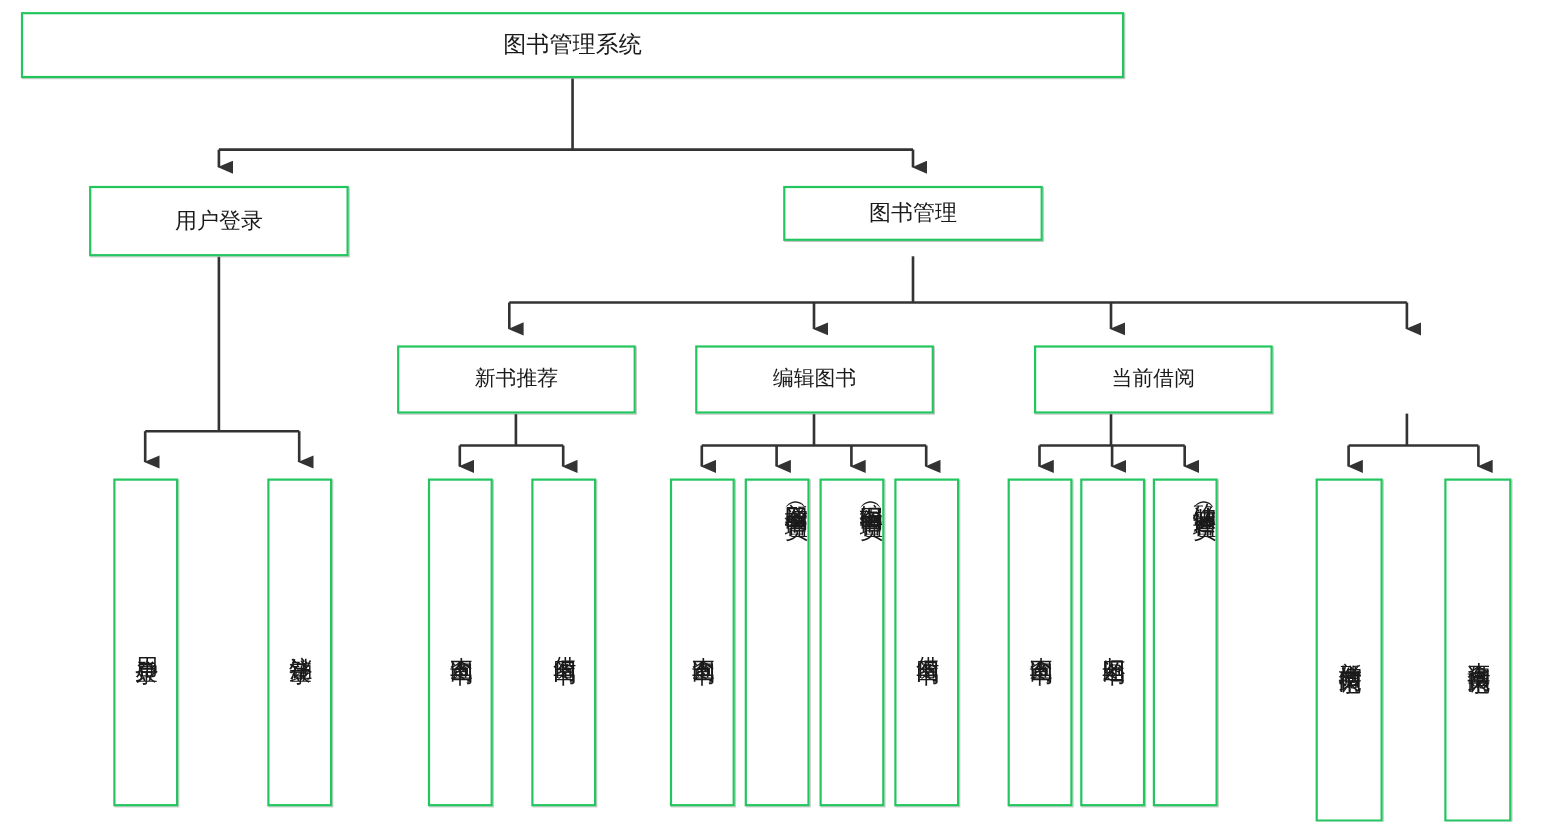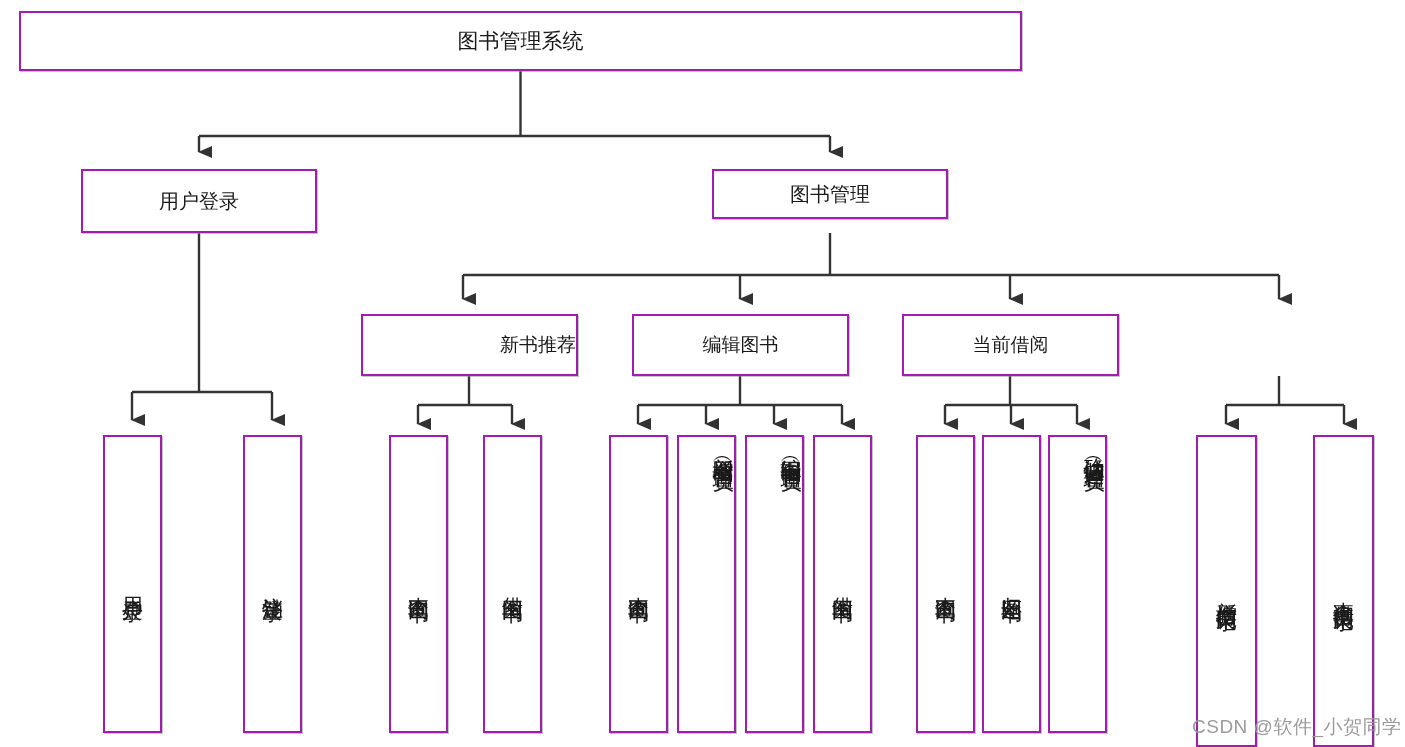--- a/index.html
+++ b/index.html
@@ -22,21 +22,21 @@
     position: absolute;
     left: 0;
     top: 0;
     width: 1405px;
     height: 747px;
     pointer-events: none;
   }
   .node {
     position: absolute;
     box-sizing: border-box;
-    border: 2px solid #a21caf;
+    border: 2px solid #22c55e;
     background: #ffffff;
     color: #1a1a1a;
     display: flex;
     align-items: center;
     justify-content: center;
     text-align: center;
     line-height: 1.05;
     box-shadow: 1px 1px 0 rgba(150,150,150,0.55);
   }
   .node.root {
@@ -131,27 +131,27 @@
     <span>图书管理系统</span>
   </div>
 
   <div class="node level2" style="left:81px; top:169px; width:236px; height:64px;">
     <span>用户登录</span>
   </div>
   <div class="node level2" style="left:712px; top:169px; width:236px; height:50px;">
     <span>图书管理</span>
   </div>
 
-  <div class="node level3" style="left:361px; top:314px; width:217px; height:62px;justify-content:flex-end;">
+  <div class="node level3" style="left:361px; top:314px; width:217px; height:62px;">
     <span>新书推荐</span>
   </div>
   <div class="node level3" style="left:632px; top:314px; width:217px; height:62px;">
     <span>编辑图书</span>
   </div>
-  <div class="node level3" style="left:902px; top:314px; width:217px; height:62px;">
+  <div class="node level3" style="left:940px; top:314px; width:217px; height:62px;">
     <span>当前借阅</span>
   </div>
 
   <div class="node leaf" style="left:103px; top:435px; width:59px; height:298px;">
     <span>用户登录</span>
   </div>
   <div class="node leaf" style="left:243px; top:435px; width:59px; height:298px;">
     <span>注销登录</span>
   </div>
 
@@ -185,15 +185,14 @@
     <span>确认归还（管理员）</span>
   </div>
 
   <div class="node leaf" style="left:1196px; top:435px; width:61px; height:312px;">
     <span>新增借阅记录</span>
   </div>
   <div class="node leaf" style="left:1313px; top:435px; width:61px; height:312px;">
     <span>查询借阅记录</span>
   </div>
 
-  <div class="watermark" style="left:1192px; top:714px;">CSDN @软件_小贺同学</div>
 
 </div>
 
 </body></html>

